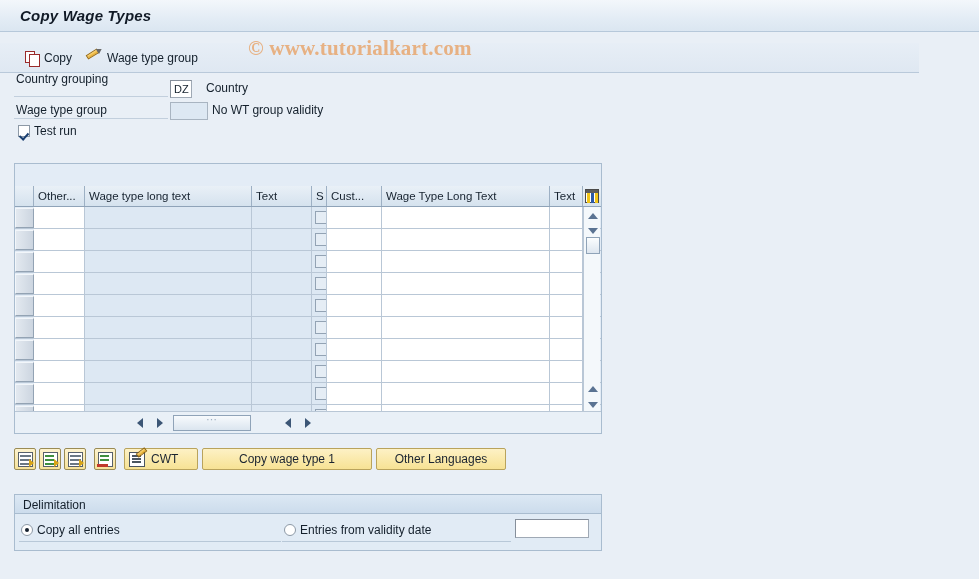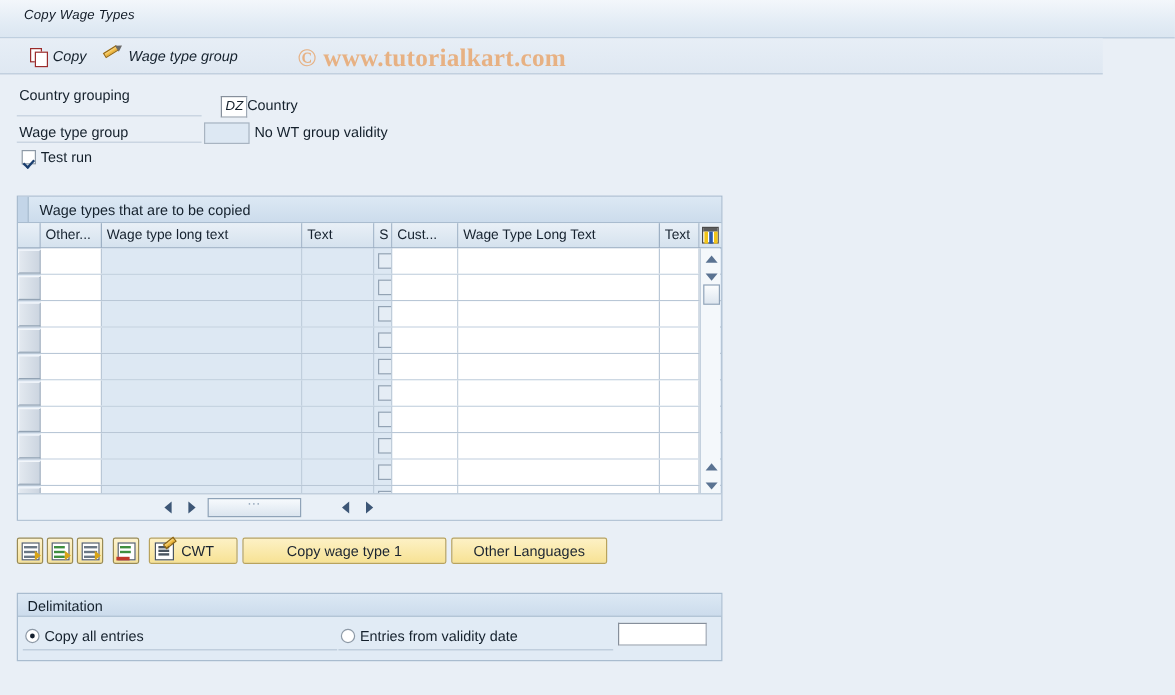--- a/index.html
+++ b/index.html
@@ -14,30 +14,29 @@
   }
 
   
   #titlebar {
     position: absolute; left: 0; top: 0; width: 979px; height: 32px;
     background: linear-gradient(to bottom, #f3f7fb 0%, #e3ecf5 60%, #dbe6f1 100%);
     border-bottom: 1px solid #b6c8da;
   }
   #title-text {
     position: absolute; left: 20px; top: 7px;
-    font-size: 11px; font-style: italic; font-weight: normal;
+    font-size: 15px; font-style: italic; font-weight: bold;
     color: #111a26; letter-spacing: .2px;
   }
 
   
   #toolbar {
-    position: absolute; left: 0; top: 32px; width: 919px; height: 30px;
+    position: absolute; left: 0; top: 43px; width: 919px; height: 30px;
     background: linear-gradient(to bottom, #e7eef6 0%, #dfe8f2 100%);
     border-bottom: 1px solid #b9c9da;
-    font-style: italic;
   }
   .tb-btn {
     position: absolute; top: 4px; height: 22px;
     display: flex; align-items: center; gap: 5px;
     padding: 0 6px; cursor: default; border: 1px solid transparent; border-radius: 2px;
   }
   .tb-btn span.lbl { font-size: 12px; color: #14202c; white-space: nowrap; }
 
   
   .ic-copy { position: relative; width: 14px; height: 14px; }
@@ -250,37 +249,34 @@
     <span class="lbl">Wage type group</span>
   </div>
 </div>
 
 <div id="watermark">© www.tutorialkart.com</div>
 
 <div id="form-area">
 
   <div class="flabel" style="left:16px; top:10px;">Country grouping</div>
   <div class="fline" style="left:14px; top:34px; width:154px;"></div>
-  <div class="finput" style="left:184px; top:18px; width:22px; text-align:right;font-style:italic;">DZ</div>
+  <div class="finput" style="left:170px; top:18px; width:22px; text-align:right;">DZ</div>
   <div class="fdesc" style="left:206px; top:19px;">Country</div>
 
   <div class="flabel" style="left:16px; top:41px;">Wage type group</div>
   <div class="fline" style="left:14px; top:56px; width:154px;"></div>
   <div class="finput ro" style="left:170px; top:40px; width:38px;"></div>
   <div class="fdesc" style="left:212px; top:41px;">No WT group validity</div>
 
   <div class="cbox checked" style="left:18px; top:63px;"></div>
   <div class="flabel" style="left:34px; top:62px;">Test run</div>
 </div>
 
 <div id="tablebox">
 
-  <div id="tbl-title">
-    <span>Wage types that are to be copied</span>
-  </div>
 
   <div class="grid">
 
     <div class="ghead">
       <div class="gh nopad" style="left:0px;   width:19px;"></div>
       <div class="gh" style="left:19px;  width:51px;">Other...</div>
       <div class="gh" style="left:70px;  width:167px;">Wage type long text</div>
       <div class="gh" style="left:237px; width:60px;">Text</div>
       <div class="gh" style="left:297px; width:15px;">S</div>
       <div class="gh" style="left:312px; width:55px;">Cust...</div>

